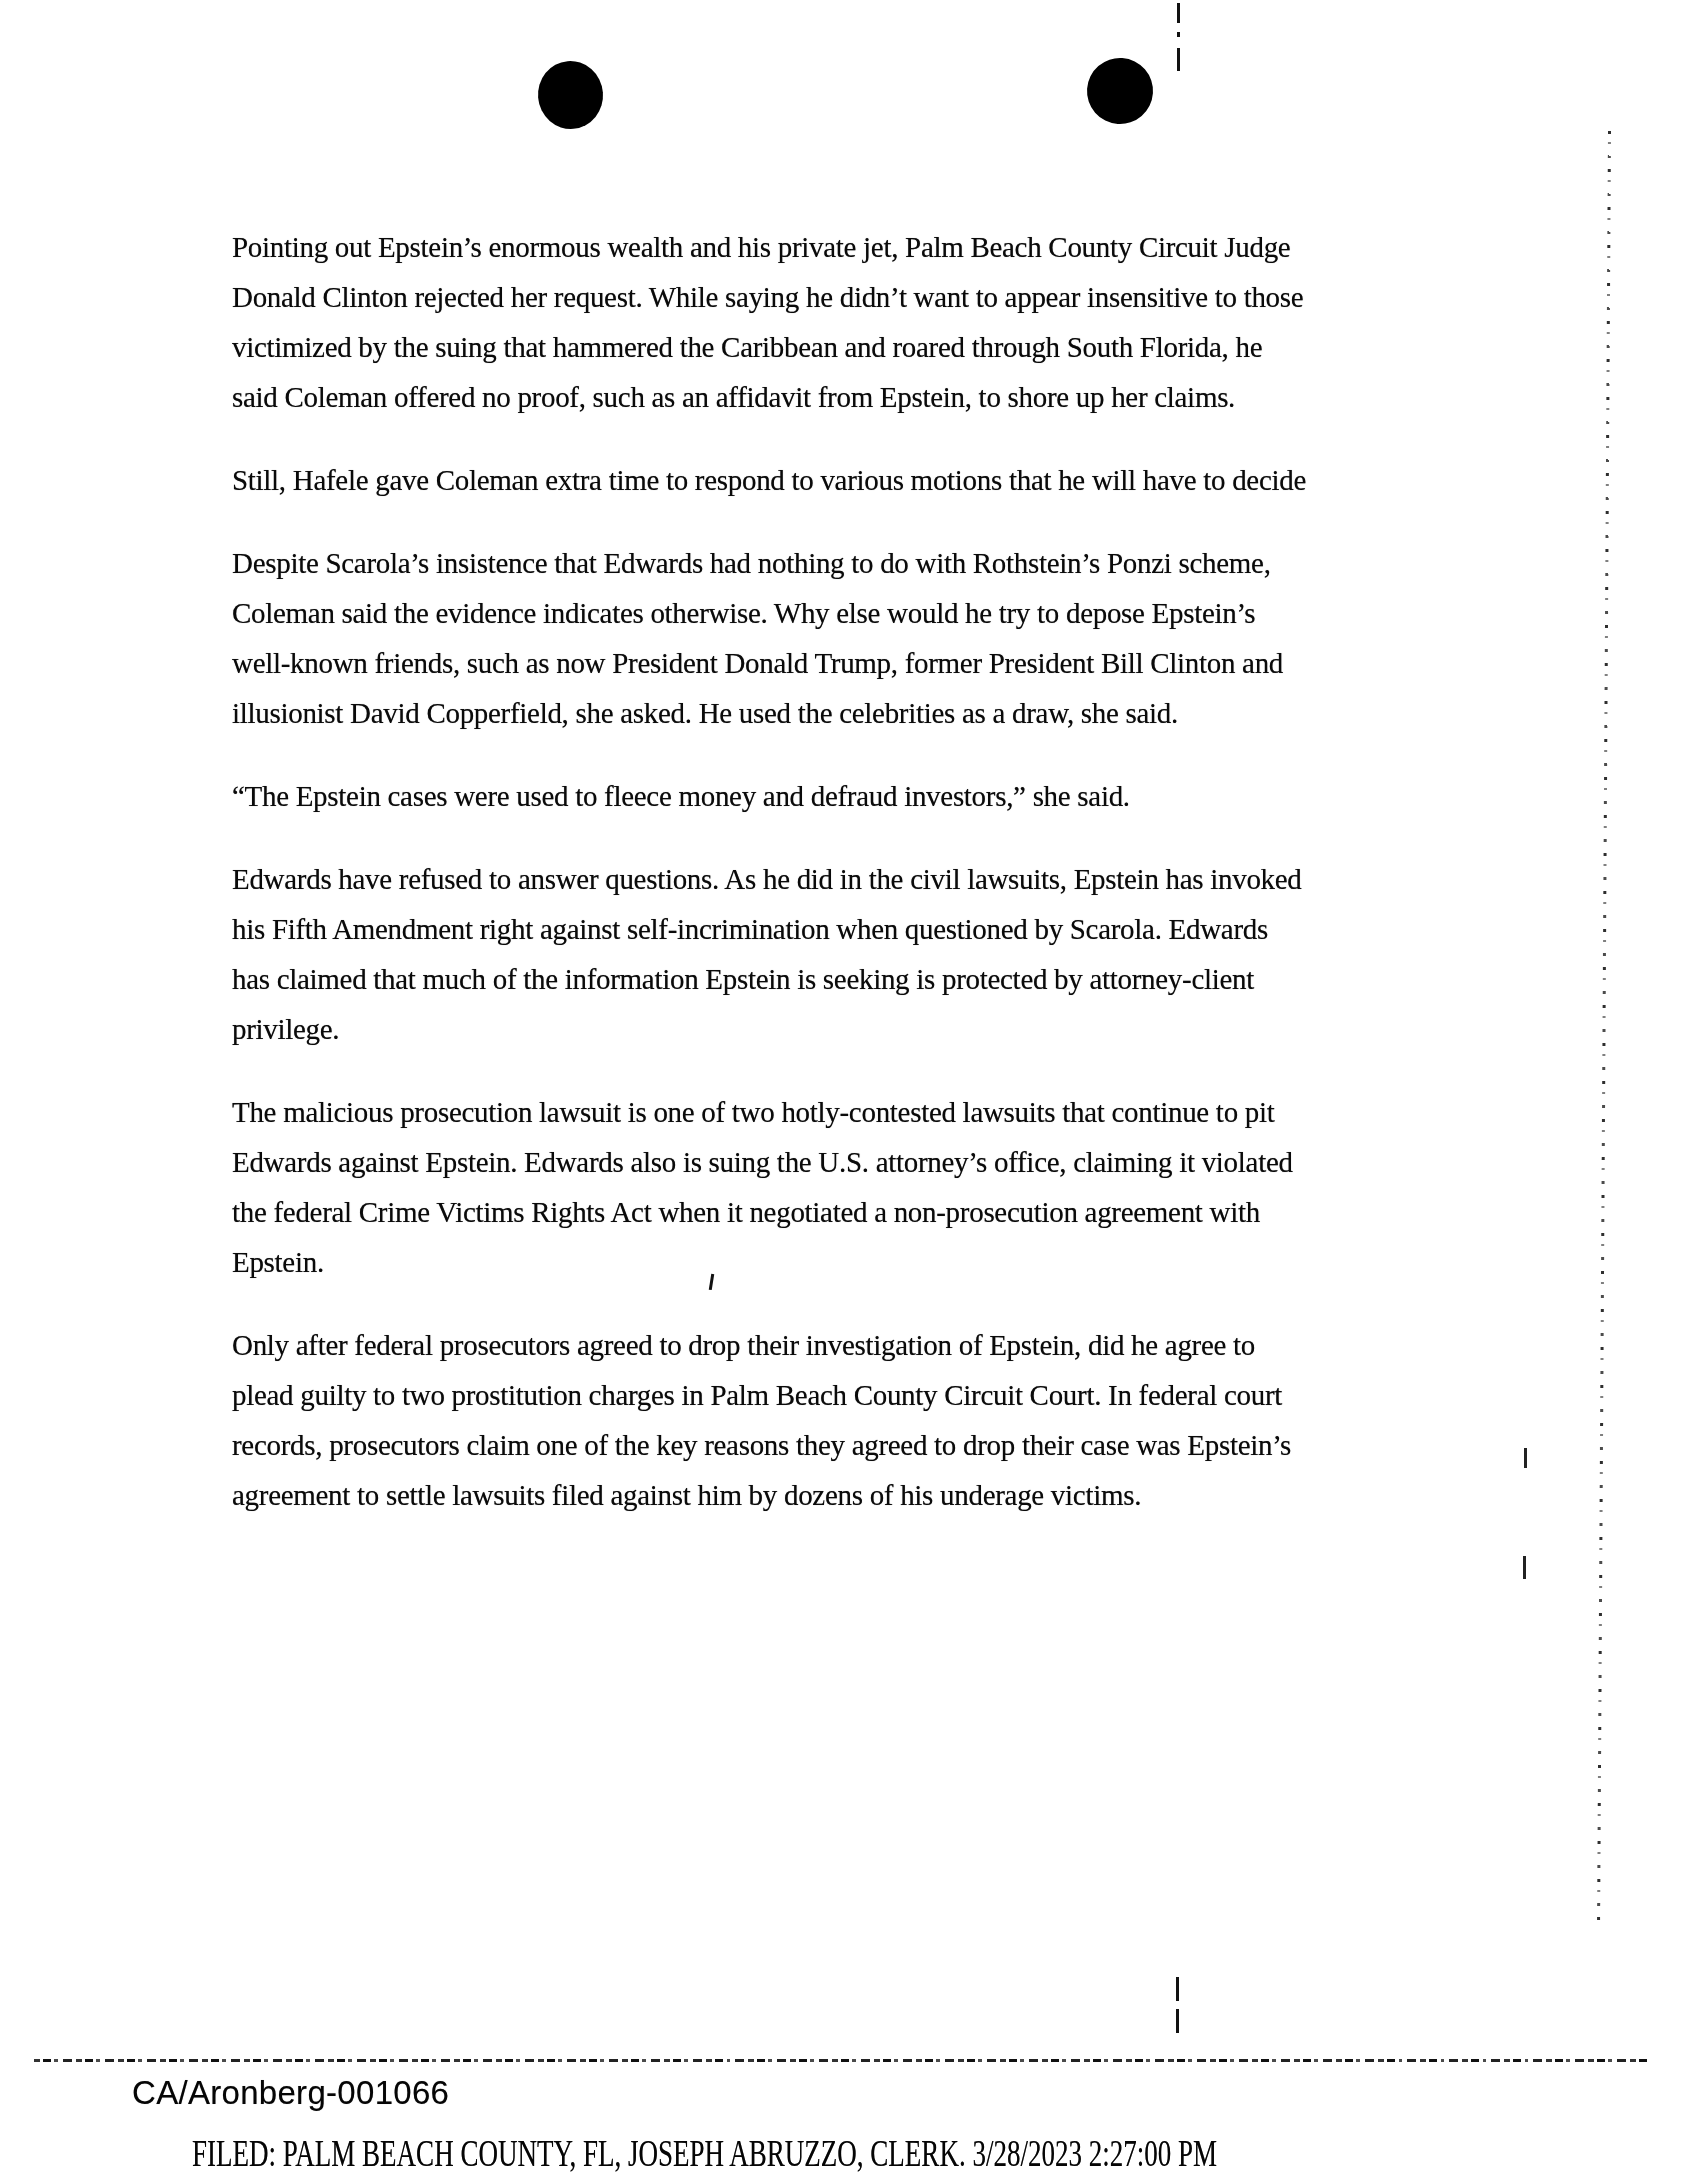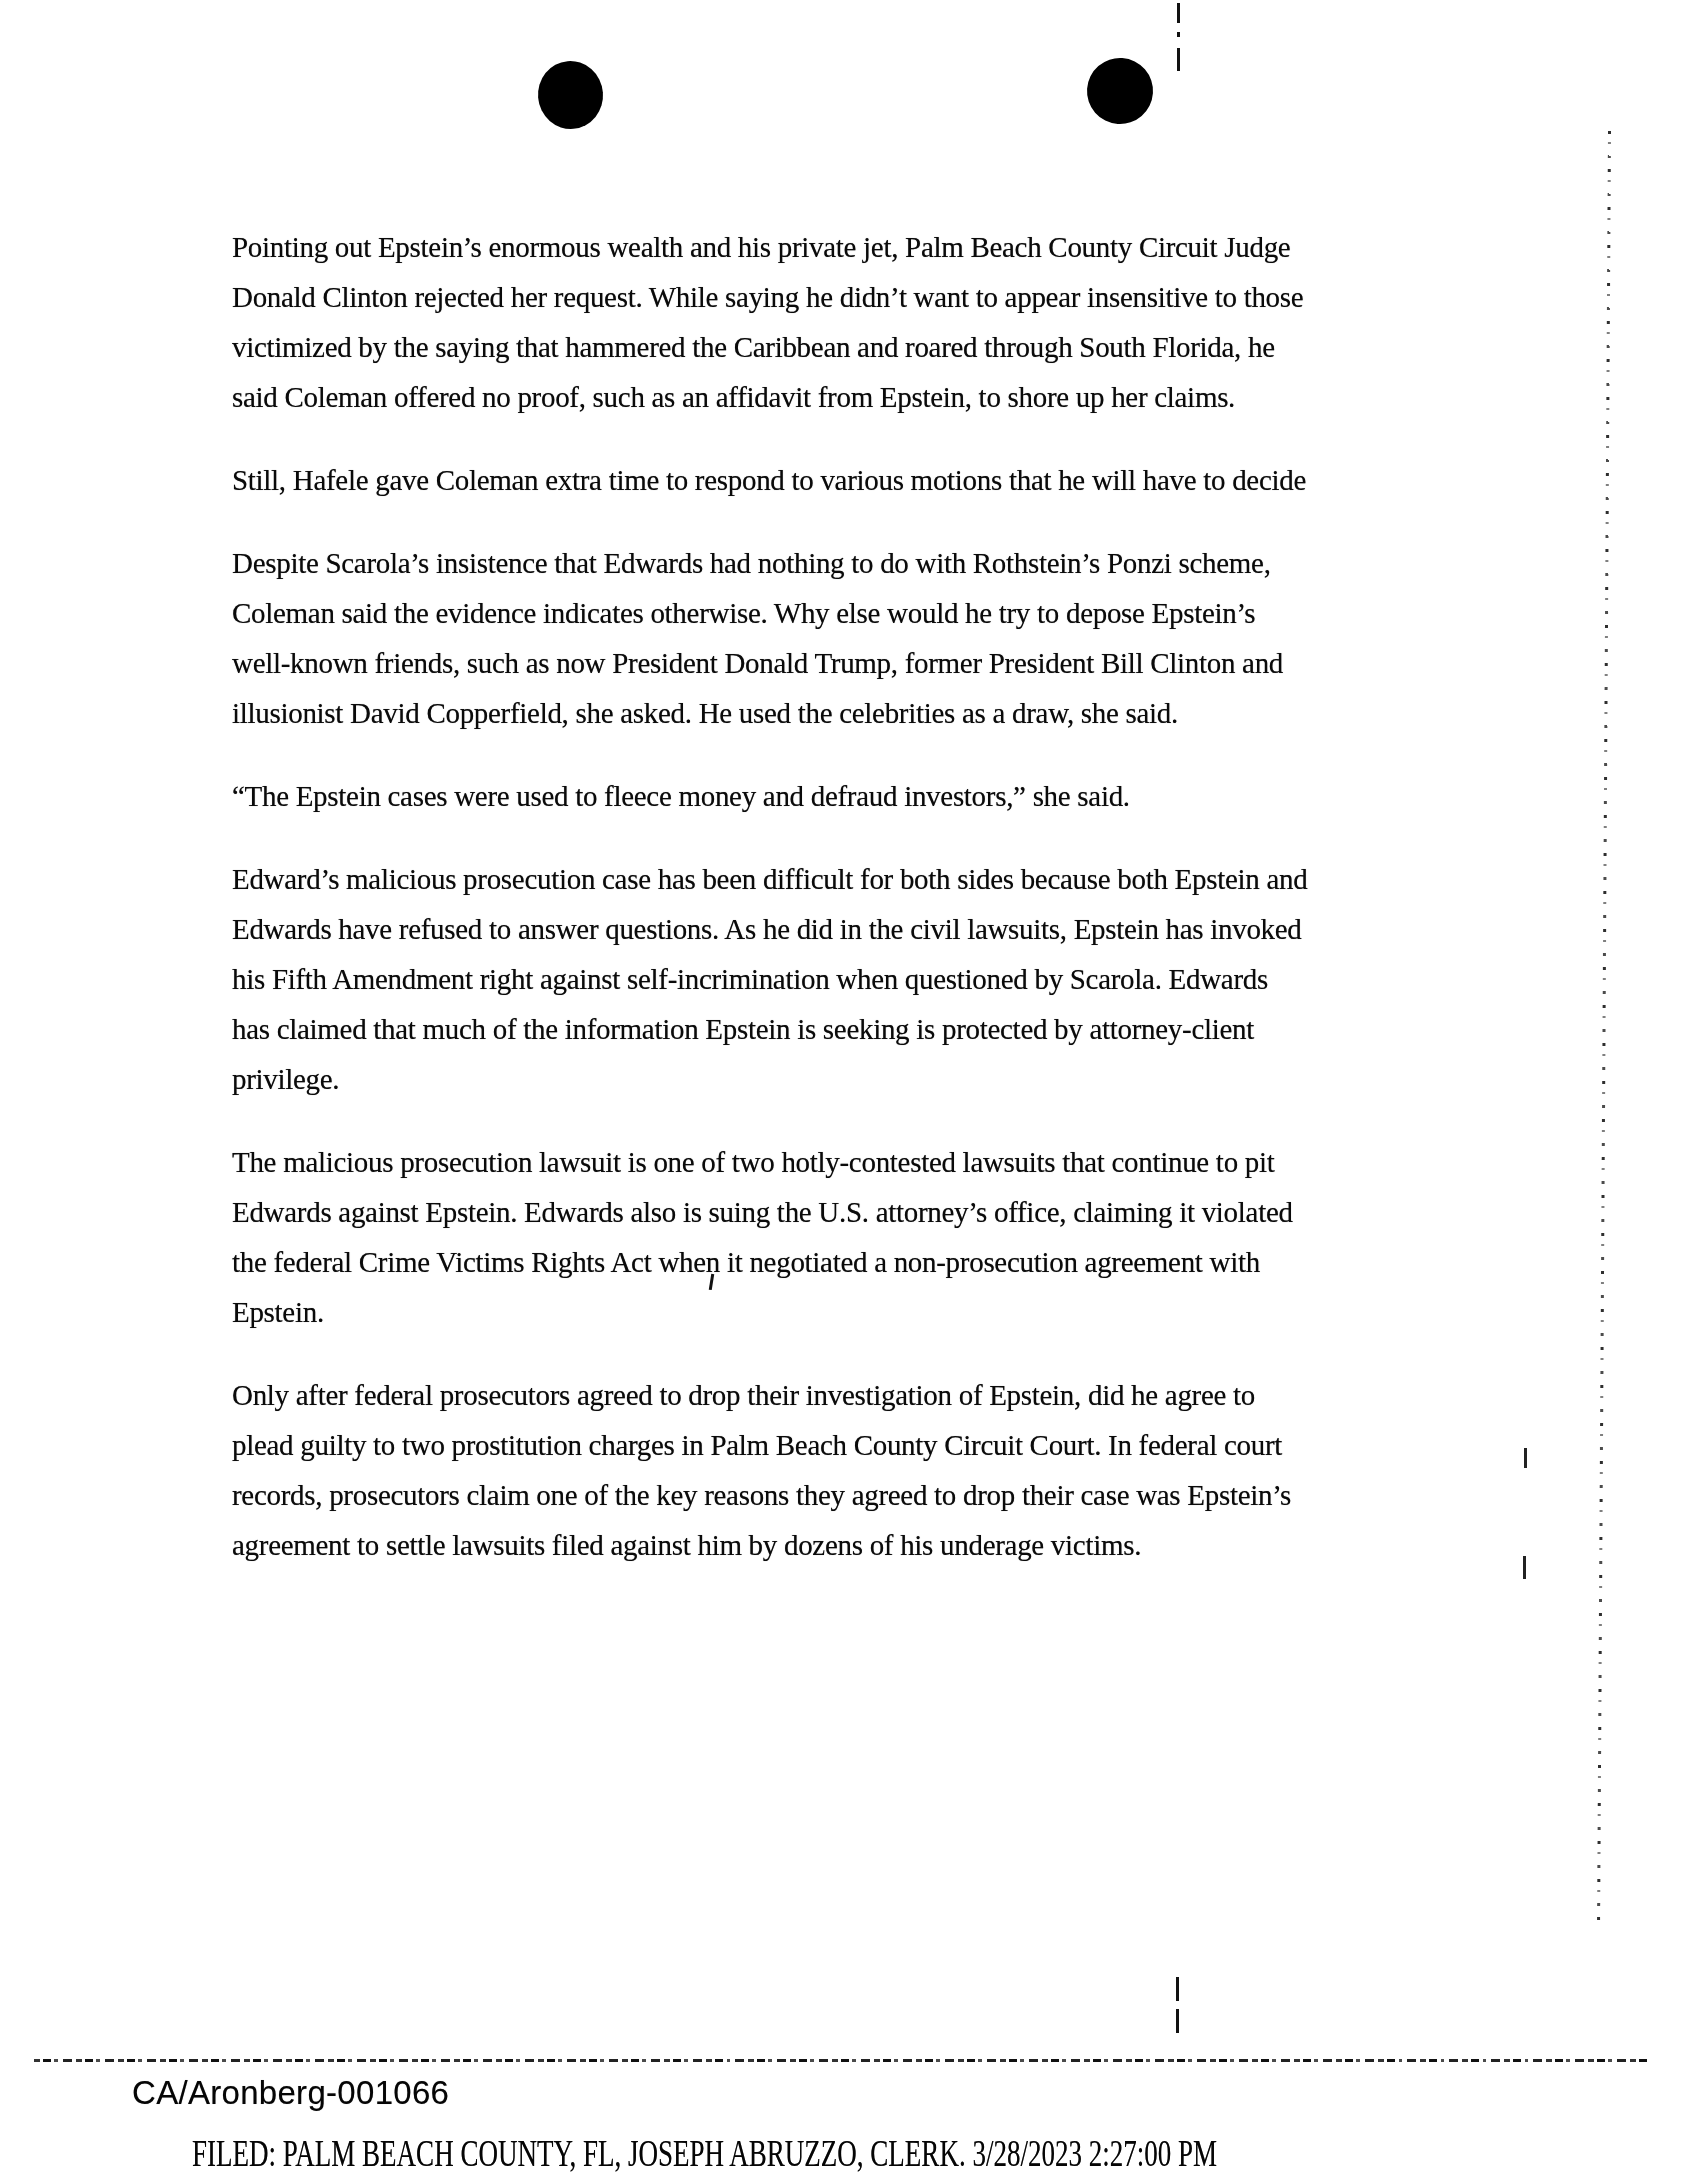--- a/index.html
+++ b/index.html
@@ -103,37 +103,36 @@
   <div class="artifact tick-above-act"></div>
   <div class="artifact mid-dash-1"></div>
   <div class="artifact mid-dash-2"></div>
   <div class="artifact footer-dash-1"></div>
   <div class="artifact footer-dash-2"></div>
 
   <div class="body-text">
     <div class="para">
         <div class="line">Pointing out Epstein’s enormous wealth and his private jet, Palm Beach County Circuit Judge</div>
         <div class="line">Donald Clinton rejected her request. While saying he didn’t want to appear insensitive to those</div>
-        <div class="line">victimized by the saying that hammered the Caribbean and roared through South Florida, he</div>
+        <div class="line">victimized by the suing that hammered the Caribbean and roared through South Florida, he</div>
         <div class="line">said Coleman offered no proof, such as an affidavit from Epstein, to shore up her claims.</div>
       </div>
     <div class="para">
         <div class="line">Still, Hafele gave Coleman extra time to respond to various motions that he will have to decide</div>
       </div>
     <div class="para">
         <div class="line">Despite Scarola’s insistence that Edwards had nothing to do with Rothstein’s Ponzi scheme,</div>
         <div class="line">Coleman said the evidence indicates otherwise. Why else would he try to depose Epstein’s</div>
         <div class="line">well-known friends, such as now President Donald Trump, former President Bill Clinton and</div>
         <div class="line">illusionist David Copperfield, she asked. He used the celebrities as a draw, she said.</div>
       </div>
     <div class="para">
         <div class="line">“The Epstein cases were used to fleece money and defraud investors,” she said.</div>
       </div>
     <div class="para">
-        <div class="line">Edward’s malicious prosecution case has been difficult for both sides because both Epstein and</div>
         <div class="line">Edwards have refused to answer questions. As he did in the civil lawsuits, Epstein has invoked</div>
         <div class="line">his Fifth Amendment right against self-incrimination when questioned by Scarola. Edwards</div>
         <div class="line">has claimed that much of the information Epstein is seeking is protected by attorney-client</div>
         <div class="line">privilege.</div>
       </div>
     <div class="para">
         <div class="line">The malicious prosecution lawsuit is one of two hotly-contested lawsuits that continue to pit</div>
         <div class="line">Edwards against Epstein. Edwards also is suing the U.S. attorney’s office, claiming it violated</div>
         <div class="line">the federal Crime Victims Rights Act when it negotiated a non-prosecution agreement with</div>
         <div class="line">Epstein.</div>

